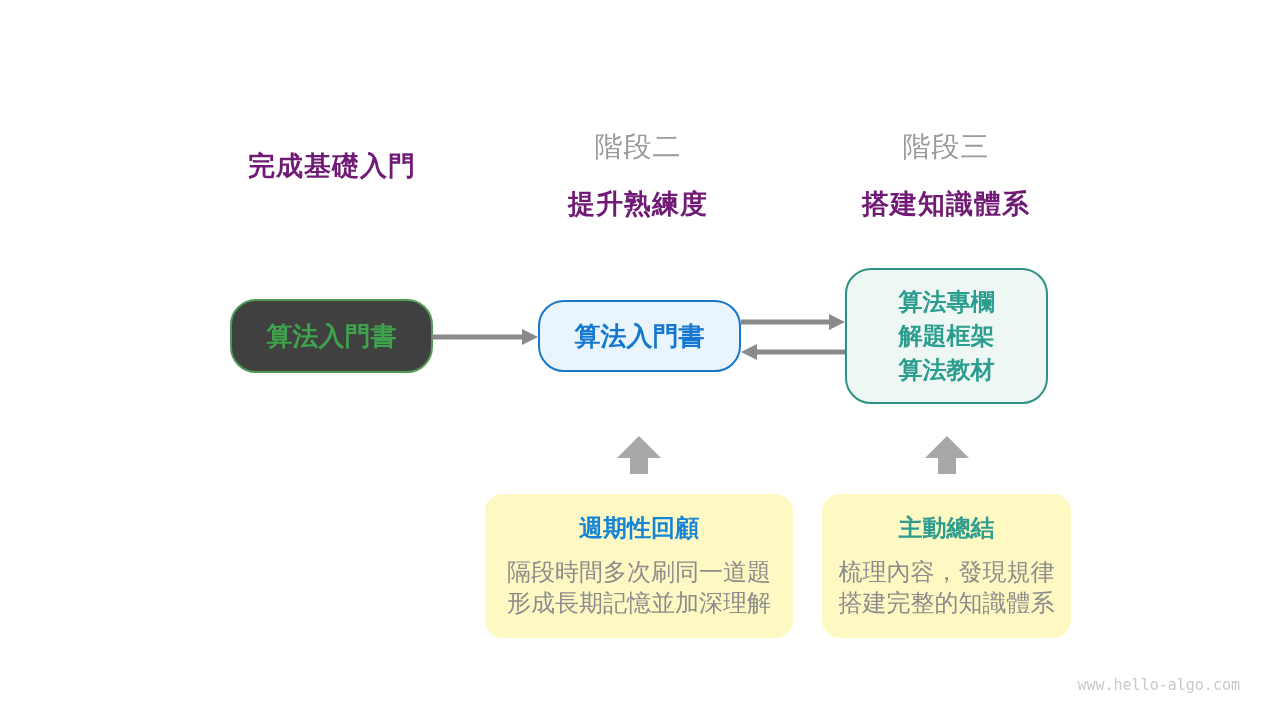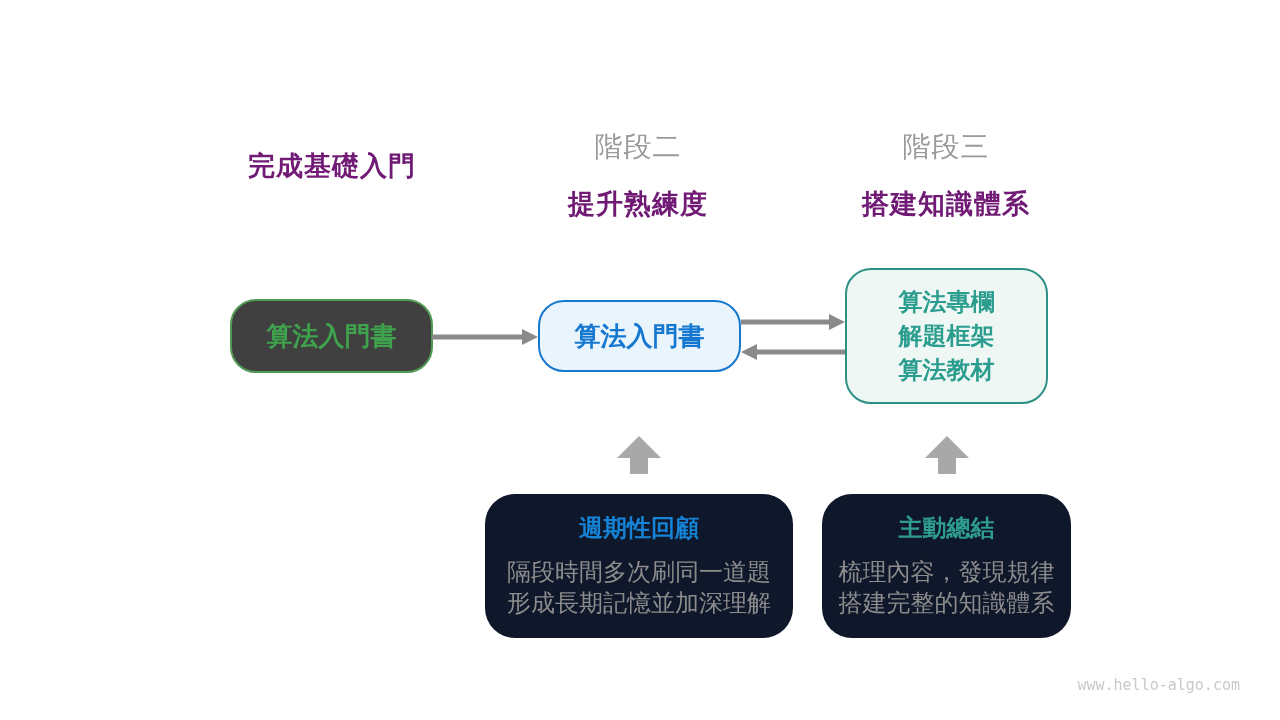--- a/index.html
+++ b/index.html
@@ -69,22 +69,22 @@
   #arrow-practice-to-advanced { left: 741px; top: 313px; }
   #arrow-advanced-to-practice { left: 741px; top: 343px; }
   #arrow-up-review { left: 617px; top: 436px; }
   #arrow-up-summary { left: 925px; top: 436px; }
 
   
   .note {
     position: absolute;
     top: 494px;
     height: 144px;
-    border-radius: 30px;
-    background: #0f172a;
+    border-radius: 18px;
+    background: #fef9c3;
     text-align: center;
     padding-top: 19px;
   }
   #note-review { left: 485px; width: 308px; }
   #note-summary { left: 822px; width: 249px; }
   .note-title { font-size: 24px; font-weight: 700; line-height: 30px; }
   #note-review .note-title { color: #1583d6; }
   #note-summary .note-title { color: #2e9c8e; }
   .note-body {
     margin-top: 13px;

